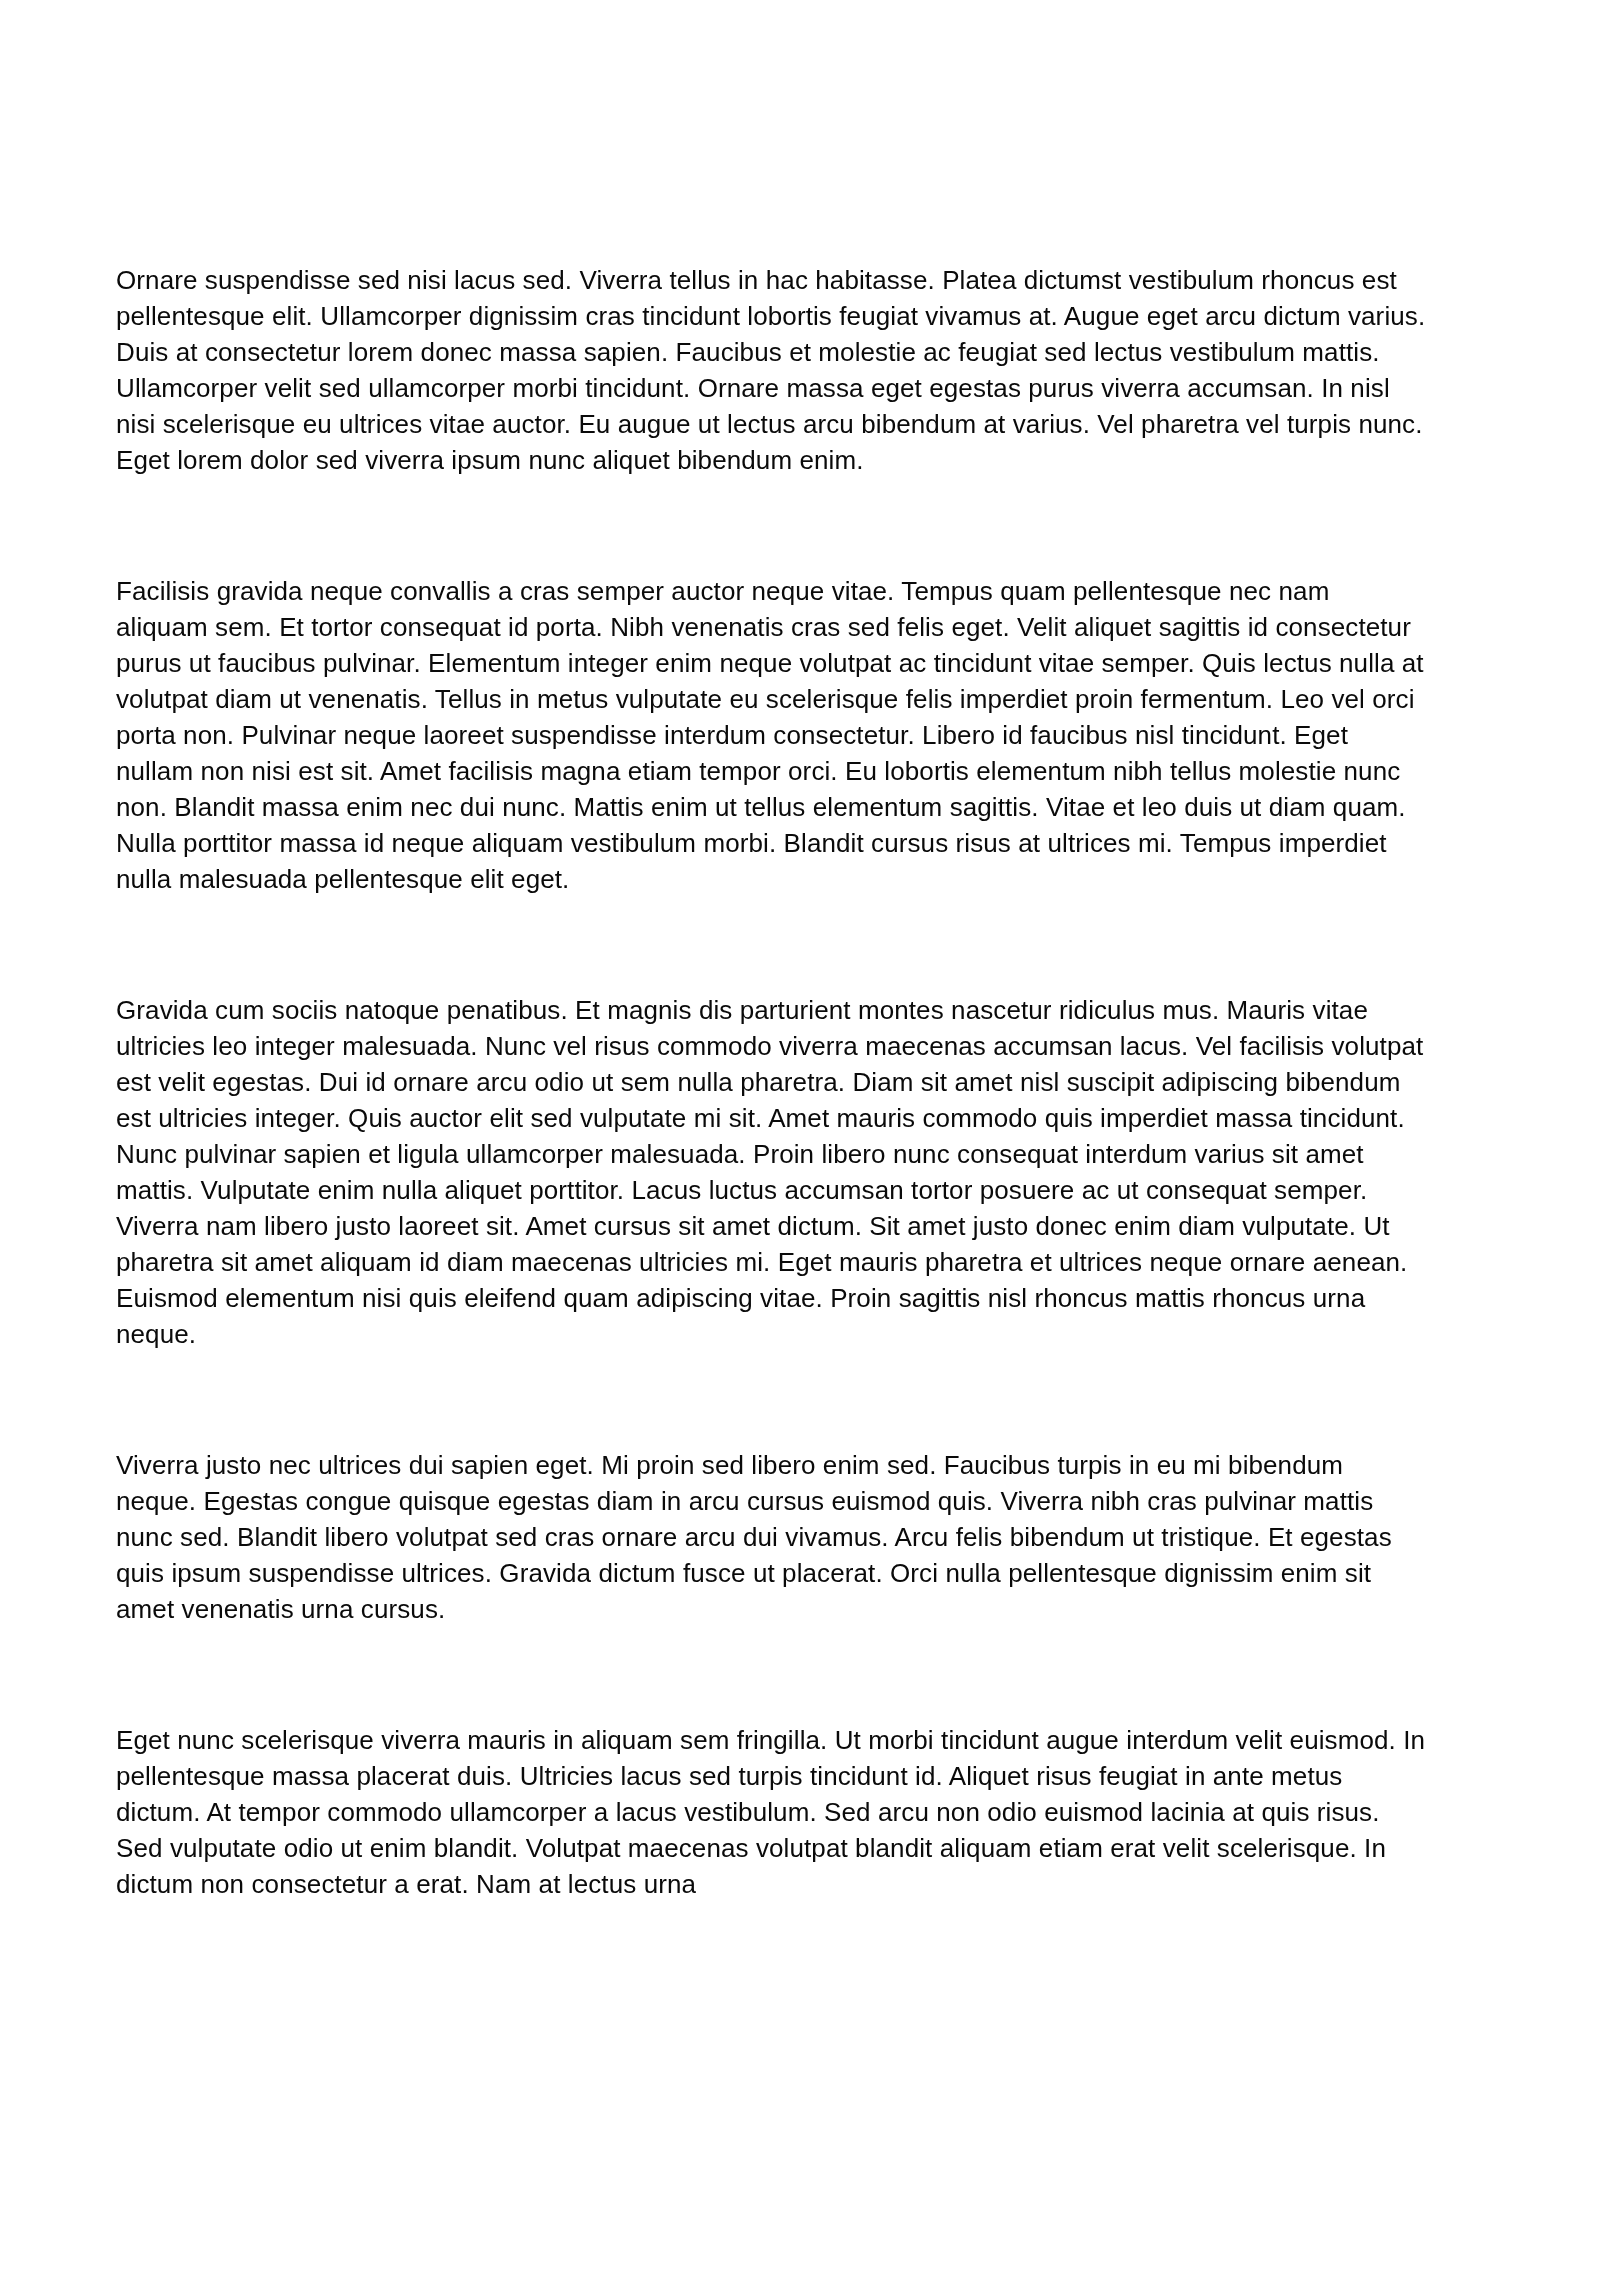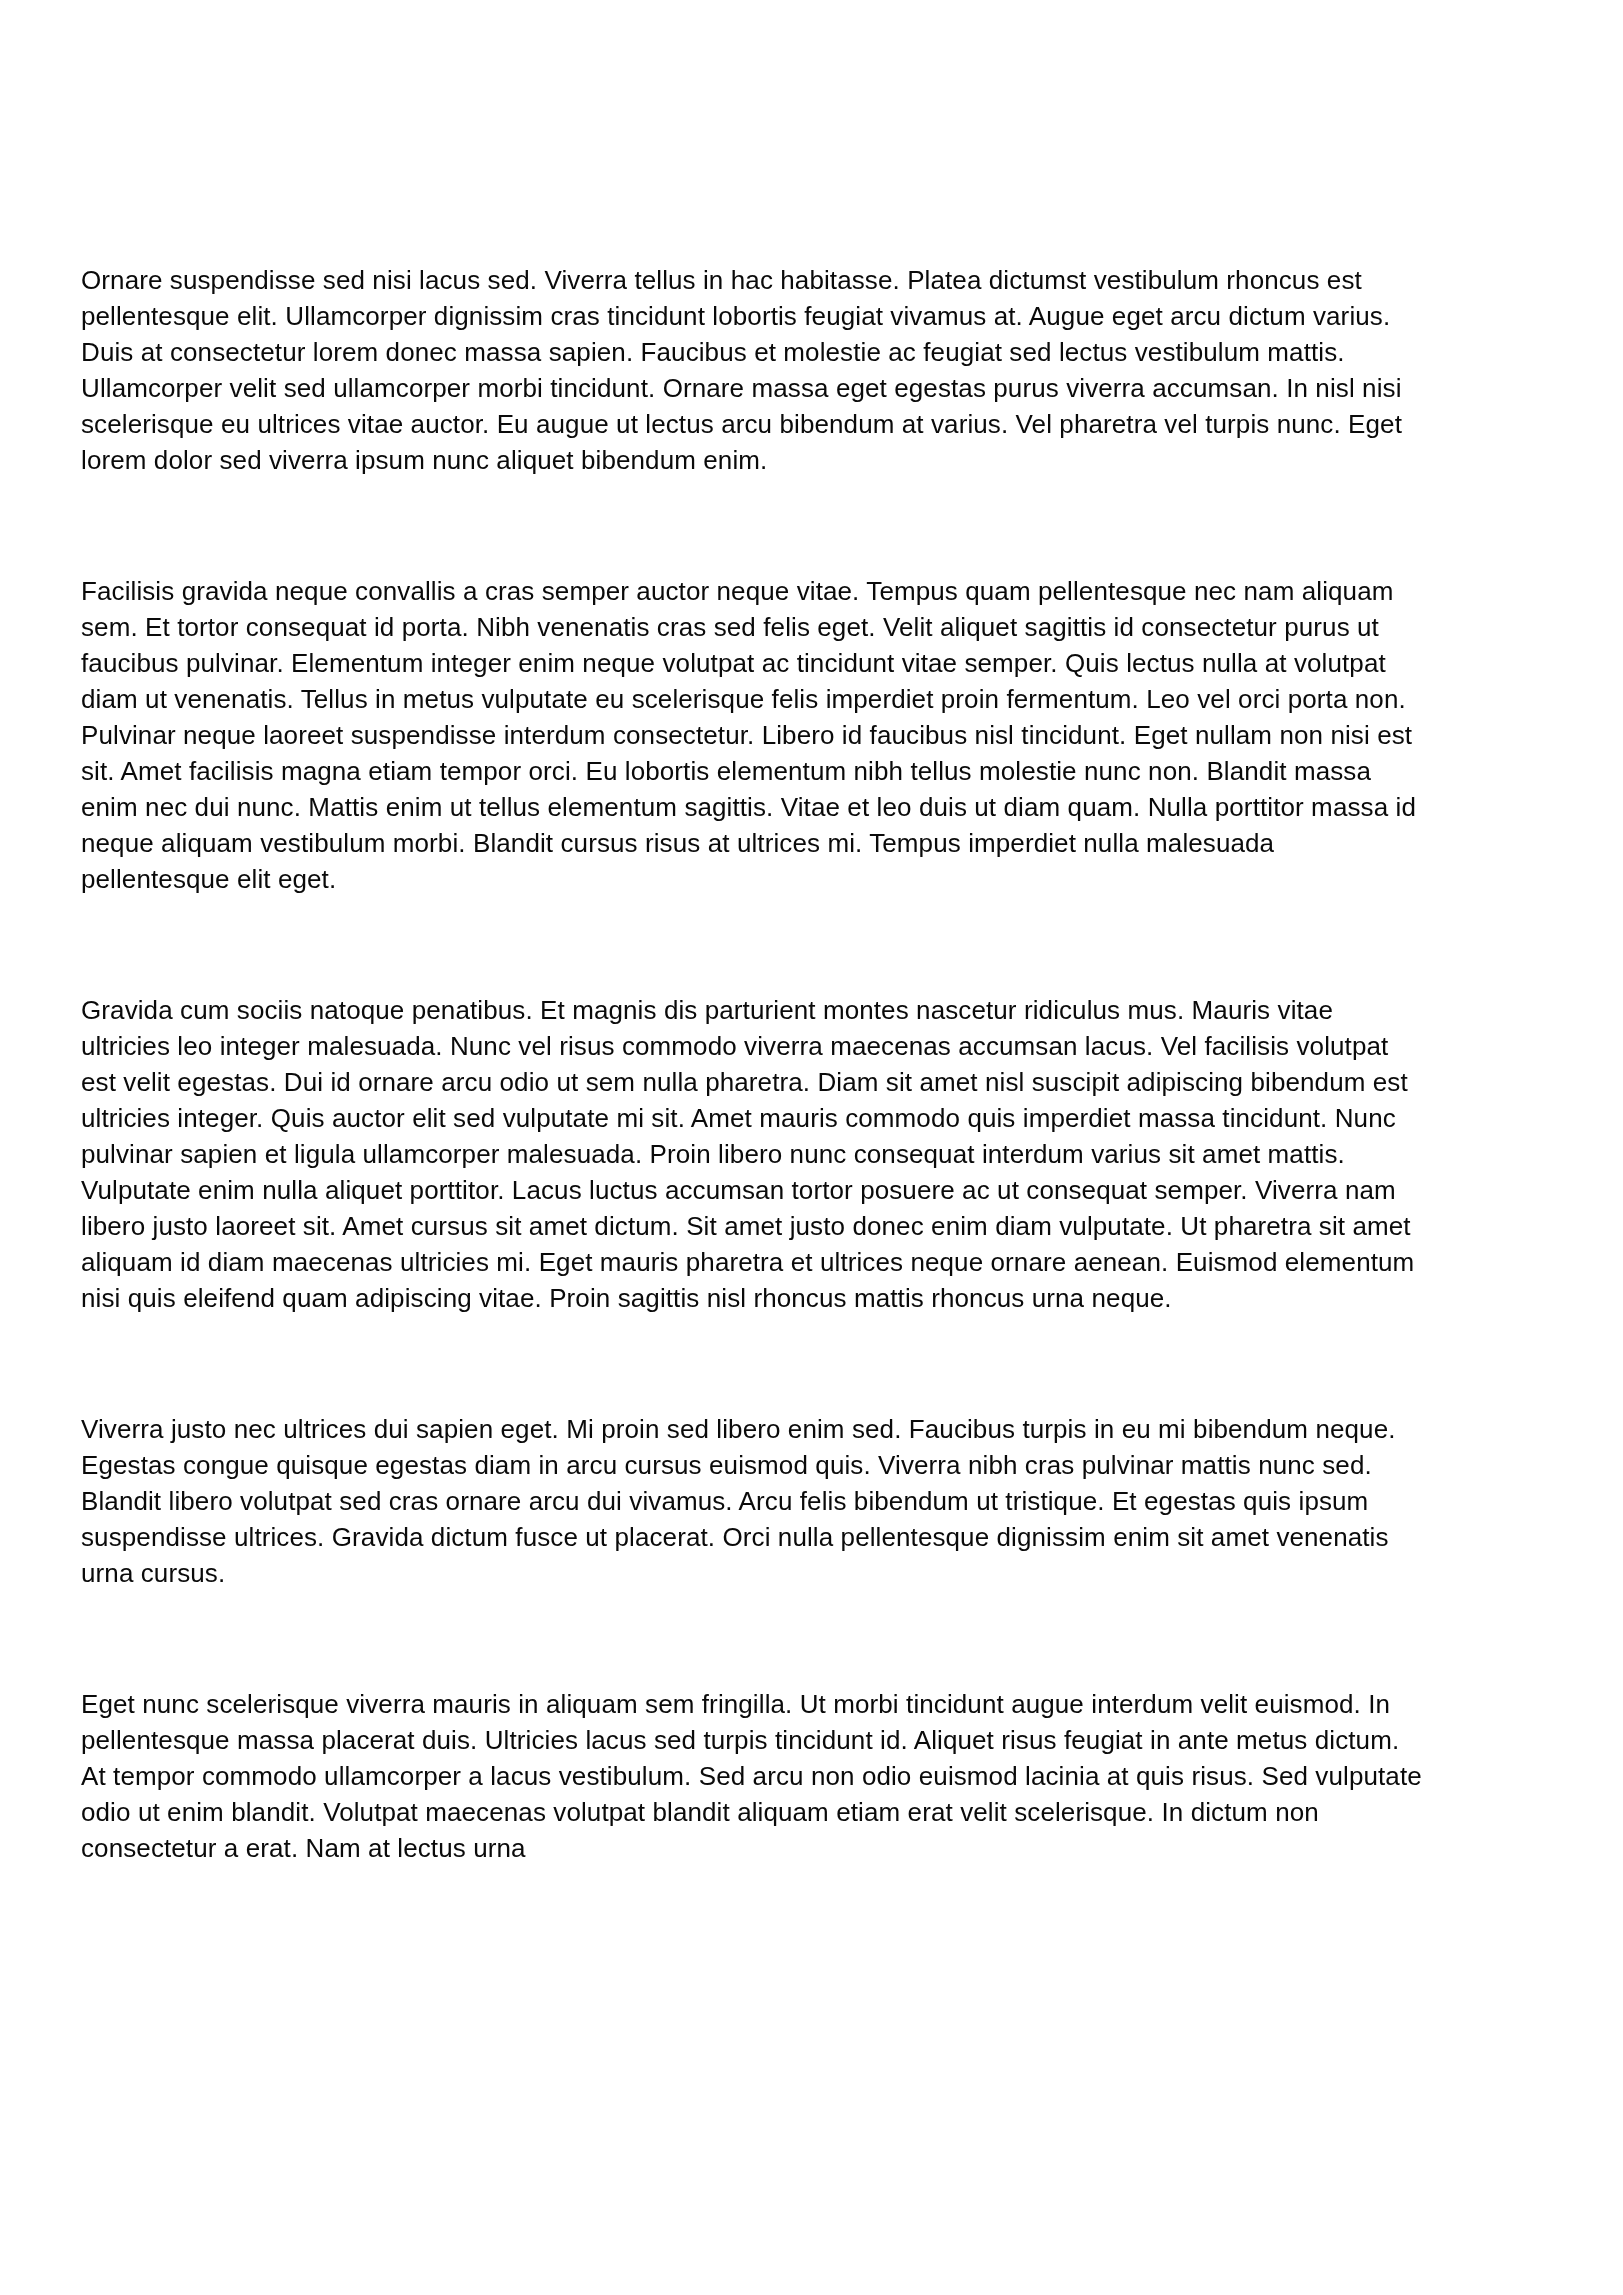--- a/index.html
+++ b/index.html
@@ -11,21 +11,21 @@
     width: 1623px;
     height: 2295px;
     overflow: hidden;
     font-family: "Liberation Sans", sans-serif;
   }
   .page {
     box-sizing: border-box;
     width: 1623px;
     height: 2295px;
     background: #ffffff;
-    padding: 262px 196px 0 81px;
+    padding: 262px 196px 0 116px;
     color: #0a0a0a;
   }
   .page p {
     margin: 0 0 95px 0;
     font-size: 26px;
     line-height: 36px;
     font-weight: 400;
     text-align: left;
     letter-spacing: 0.1px;
   }

